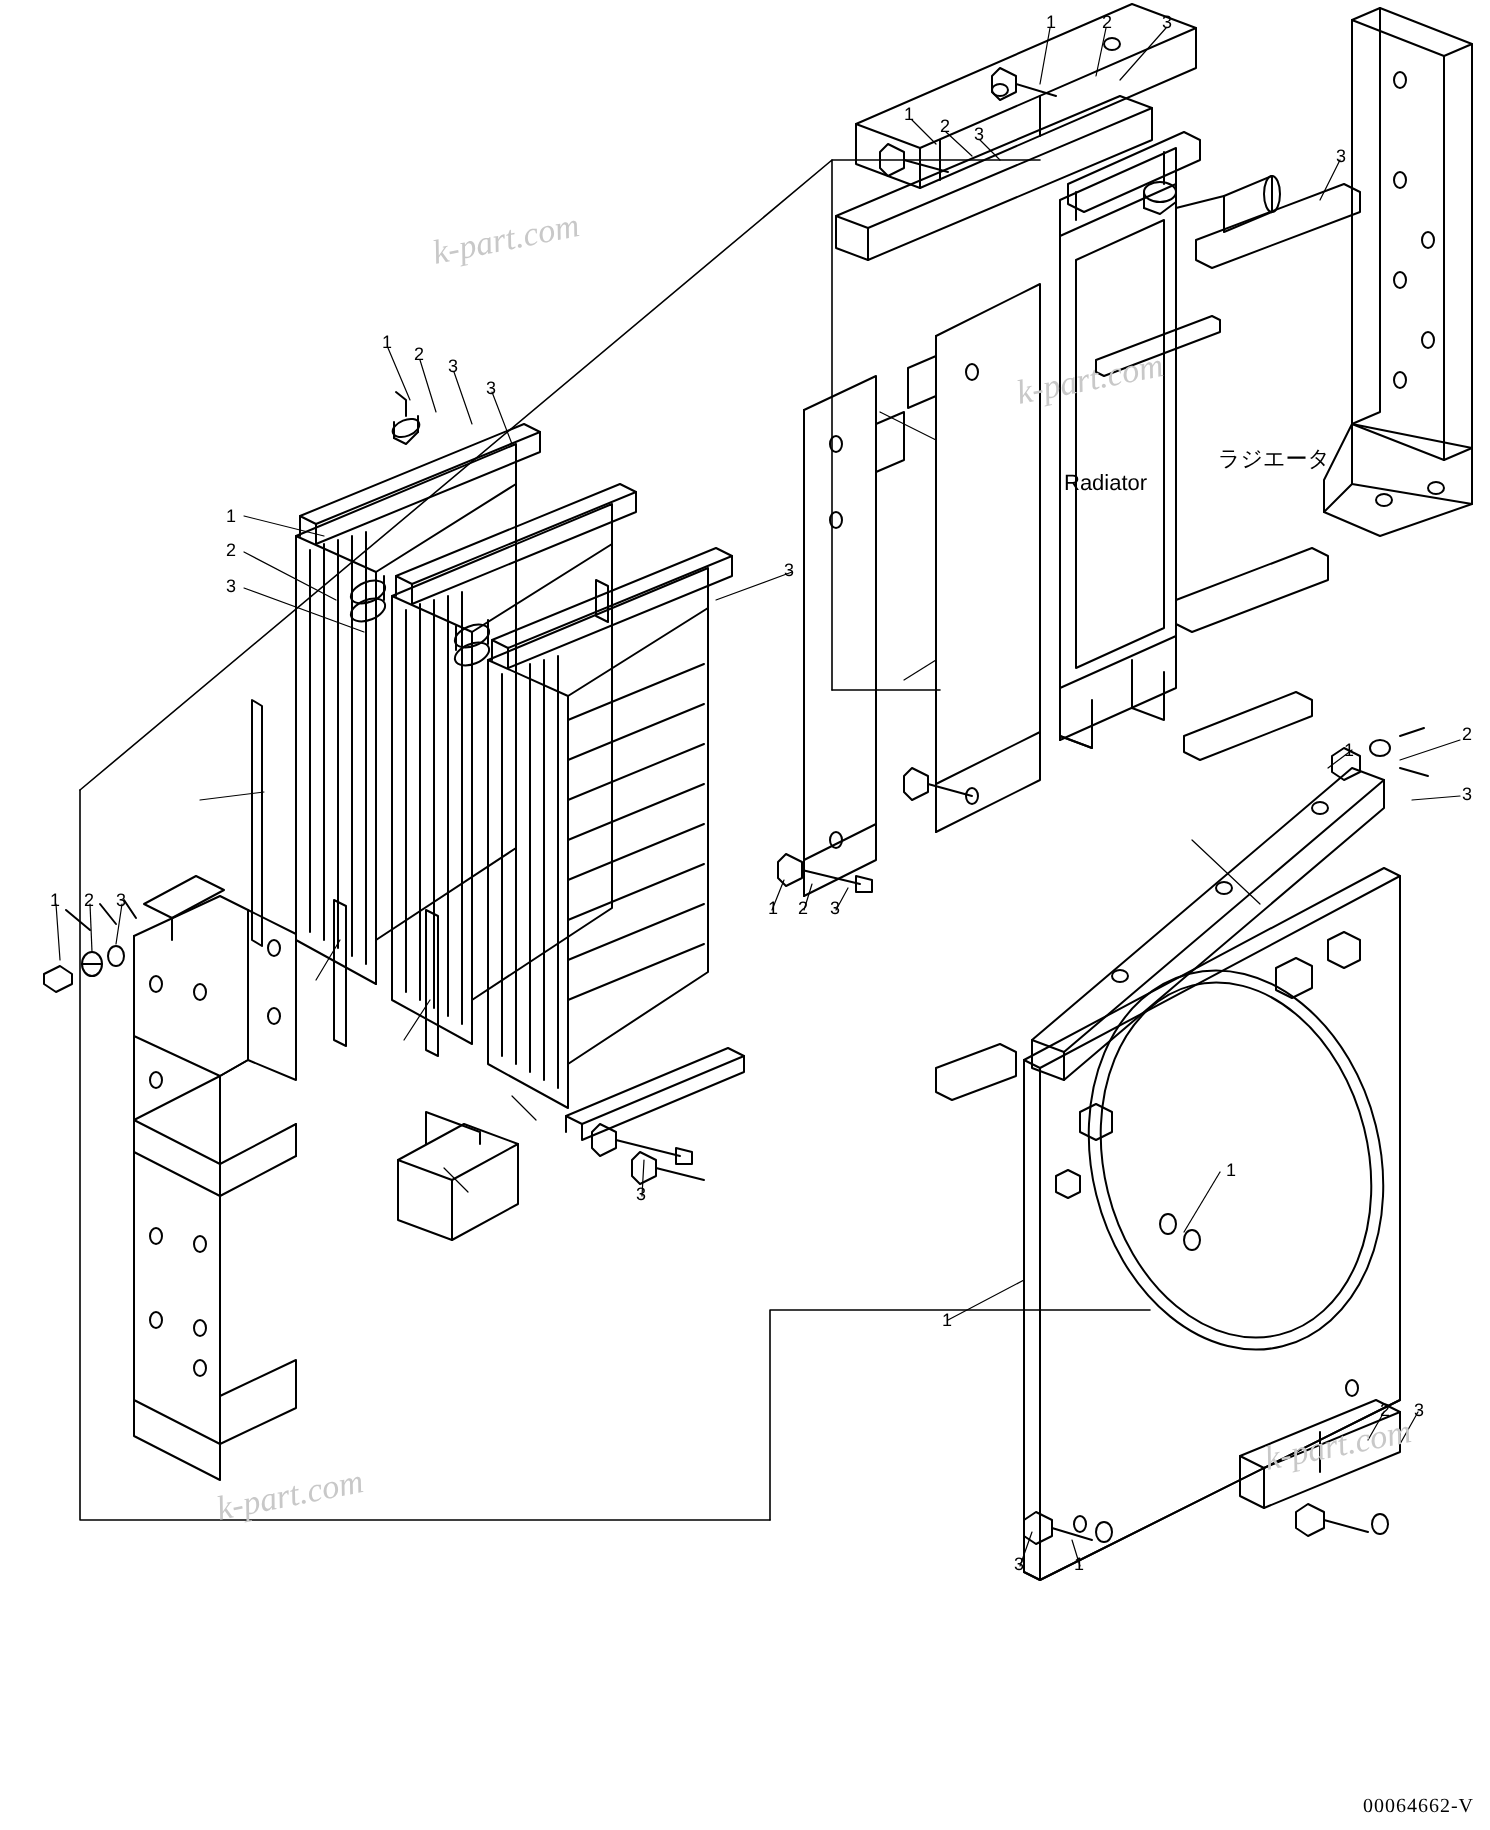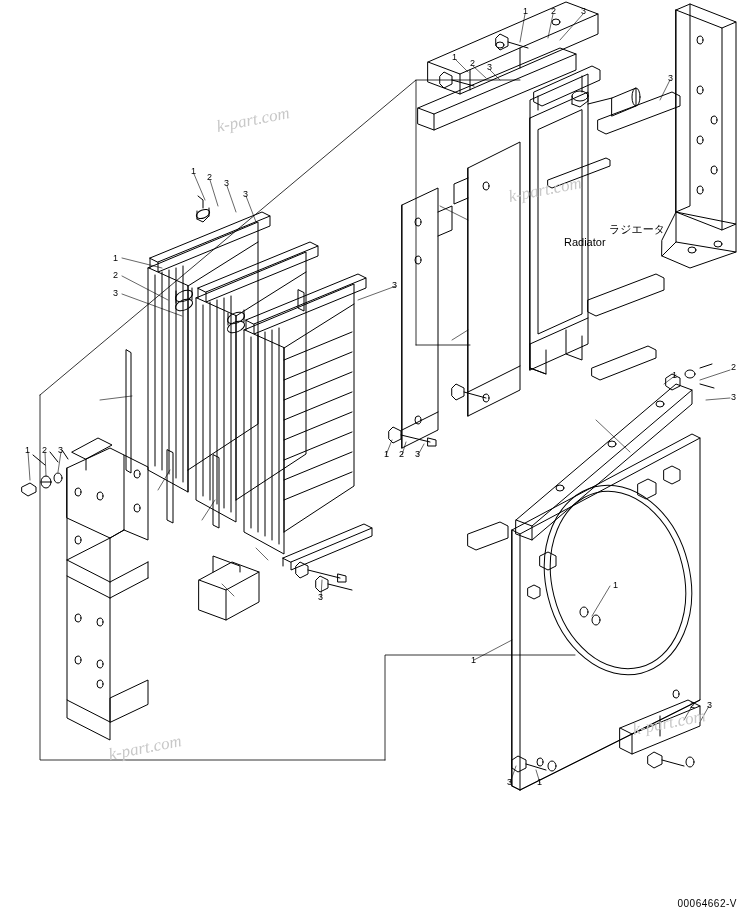--- a/index.html
+++ b/index.html
@@ -46,33 +46,33 @@
     left: 564px;
     top: 222px;
     font-size: 11px;
     font-family: "DejaVu Sans", sans-serif;
     color: #000;
     white-space: nowrap;
     margin-left: 45px;
   }
   .label-en {
     position: absolute;
-    left: 564px;
+    left: 532px;
     top: 236px;
     font-size: 11px;
     font-family: "Liberation Sans", sans-serif;
     color: #000;
     white-space: nowrap;
   }
   .figcode {
     position: absolute;
     right: 8px;
     bottom: 6px;
     font-size: 10px;
-    font-family: Liberation Sans, sans-serif;
+    font-family: Liberation Serif, serif;
     color: #000;
     letter-spacing: 0.5px;
     padding-left: 28px;
   }
   .callout {
     position: absolute;
     font-size: 9px;
     font-family: "Liberation Sans", sans-serif;
     color: #000;
     white-space: nowrap;

